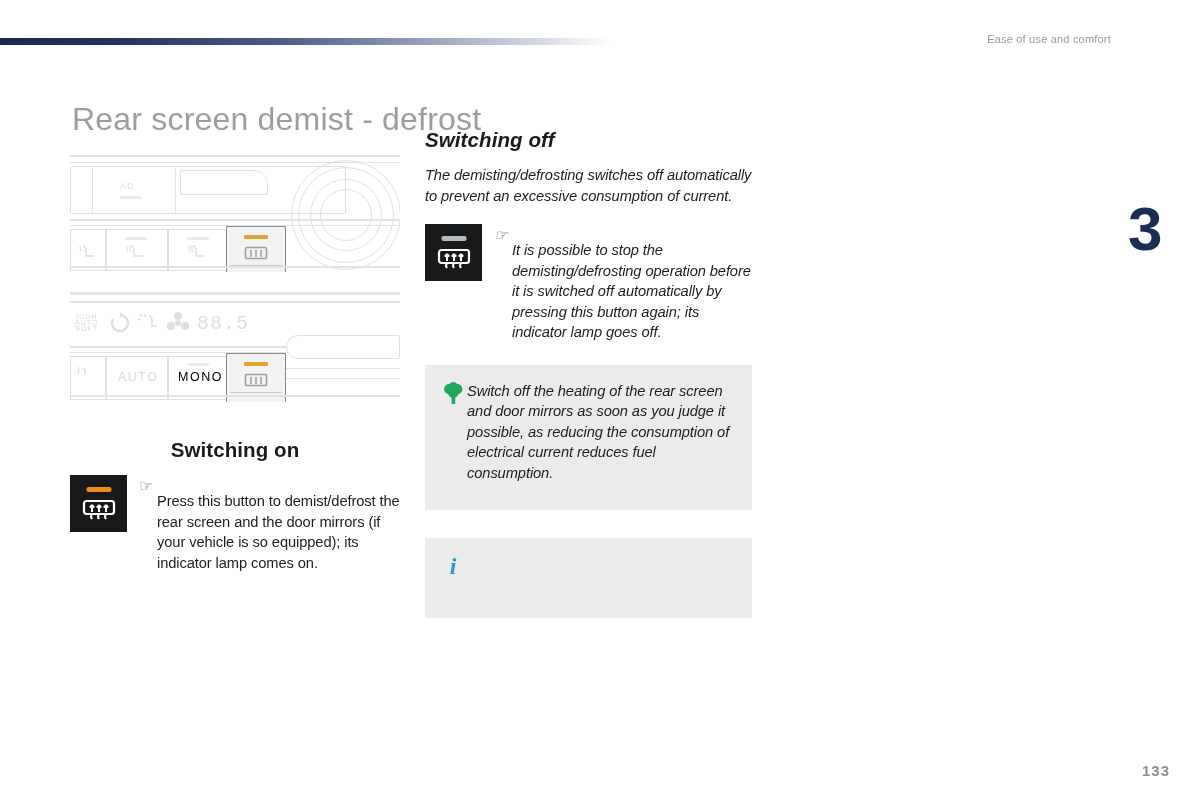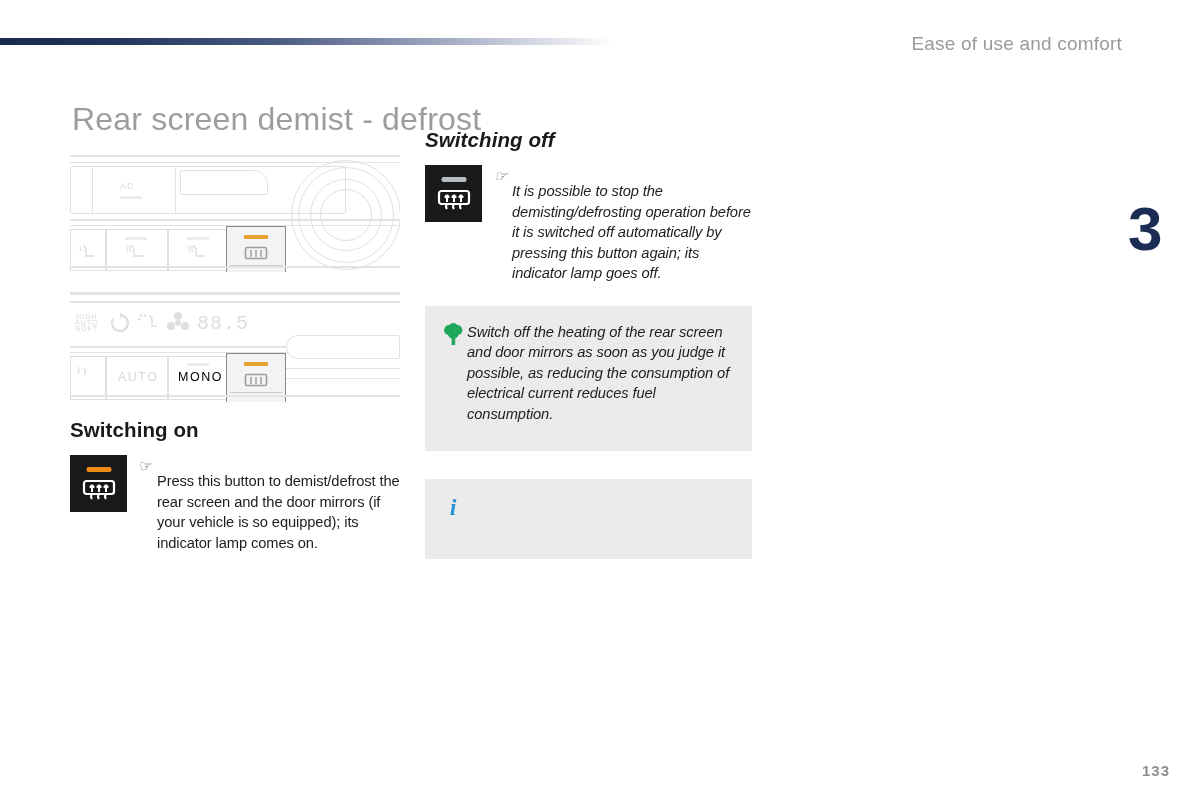--- a/index.html
+++ b/index.html
@@ -20,23 +20,23 @@
   #header-rule {
     position: absolute;
     left: 0;
     top: 38px;
     width: 612px;
     height: 7px;
     background: linear-gradient(to right, #19294f 0%, #22345c 18%, #4a5a82 45%, #9aa3bd 70%, #d5d9e4 88%, #ffffff 100%);
   }
   #section-label {
     position: absolute;
-    right: 78px;
+    right: 89px;
     top: 33px;
-    font-size: 19px;
+    font-size: 11px;
     color: #9a9a9a;
     letter-spacing: 0.2px;
     white-space: nowrap;
   }
 
   
   #chapter-number {
     position: absolute;
     left: 1128px;
     top: 198px;
@@ -167,21 +167,21 @@
   }
 
   
   .section-heading {
     font-size: 20.5px;
     font-weight: bold;
     color: #1a1a1a;
     letter-spacing: 0.1px;
     margin: 0 0 13px 0;
   }
-  #heading-switching-on { margin-top: 16px; }
+  #heading-switching-on { margin-top: 36px; text-align: center; }
 
   
   .body-para {
     font-size: 14.7px;
     line-height: 20.5px;
     color: #1d1d1d;
     margin: 0 0 18px 0;
     letter-spacing: -0.1px;
   }
 
@@ -403,20 +403,21 @@
     </div>
     <div class="hand-icon">☞</div>
     <div class="btn-text">Press this button to demist/defrost the rear screen and the door mirrors (if your vehicle is so equipped); its indicator lamp comes on.</div>
   </div>
 </div>
 
 <div class="col-right">
 
   <h2 class="section-heading">Switching off</h2>
 
+  <p class="body-para">The demisting/defrosting switches off automatically to prevent an excessive consumption of current.</p>
 
   <div class="btn-row">
     <div class="btn-icon">
       <div class="ind-lamp off"></div>
       <svg class="demist-glyph" viewBox="0 0 34 24">
         <rect x="2" y="2" width="30" height="13" rx="2.5" fill="none" stroke="#ffffff" stroke-width="2.2"></rect>
         <path d="M10 13 v-7 M10 6 l-2.2 2.6 M10 6 l2.2 2.6" fill="none" stroke="#ffffff" stroke-width="2"></path>
         <path d="M17 13 v-7 M17 6 l-2.2 2.6 M17 6 l2.2 2.6" fill="none" stroke="#ffffff" stroke-width="2"></path>
         <path d="M24 13 v-7 M24 6 l-2.2 2.6 M24 6 l2.2 2.6" fill="none" stroke="#ffffff" stroke-width="2"></path>
         <path d="M10 15 q-2 2.5 0 5 M17 15 q-2 2.5 0 5 M24 15 q-2 2.5 0 5" fill="none" stroke="#ffffff" stroke-width="2"></path>

